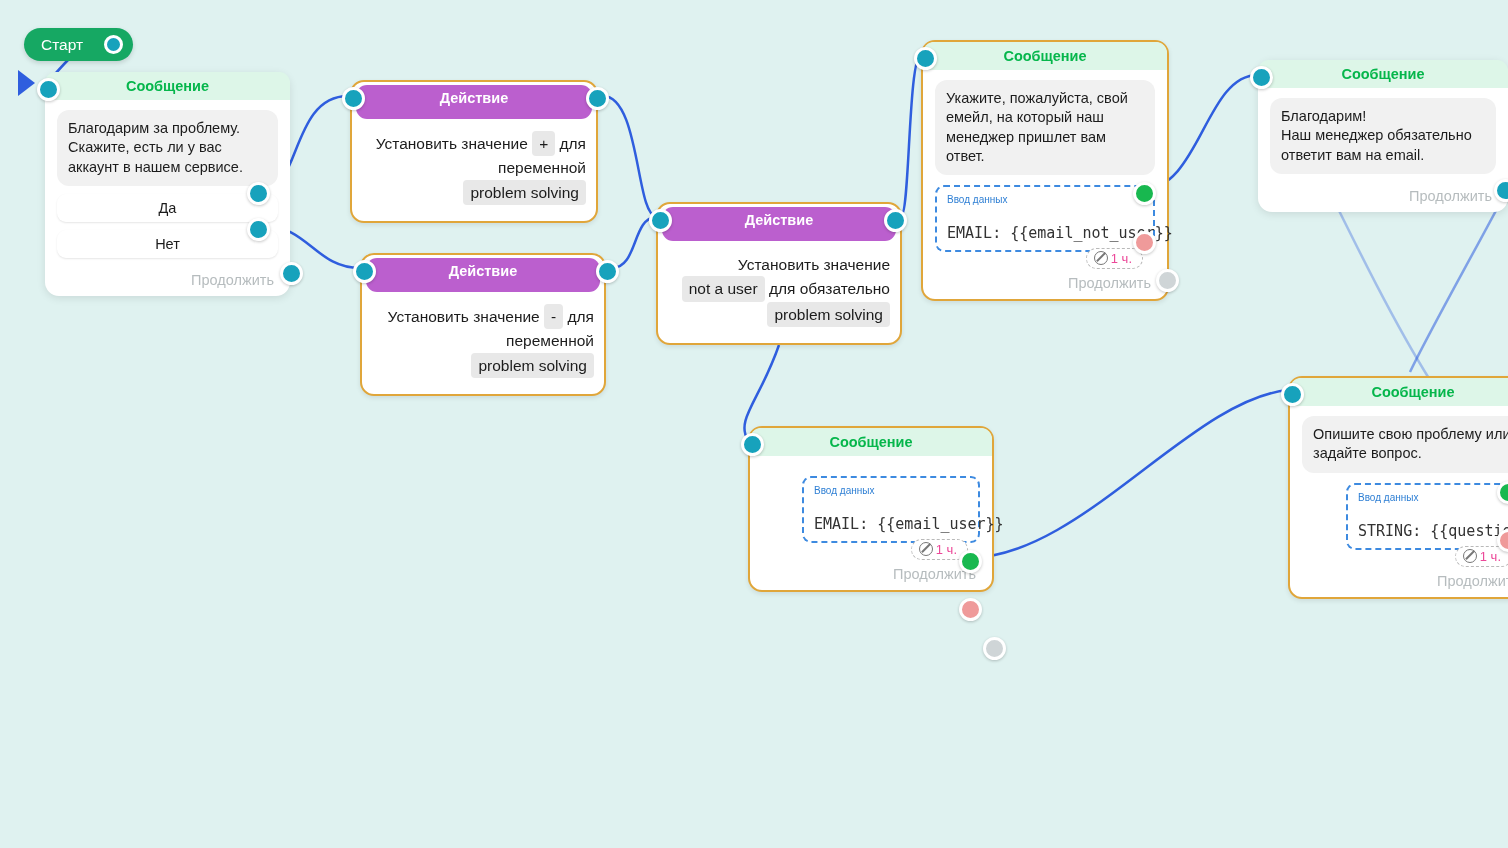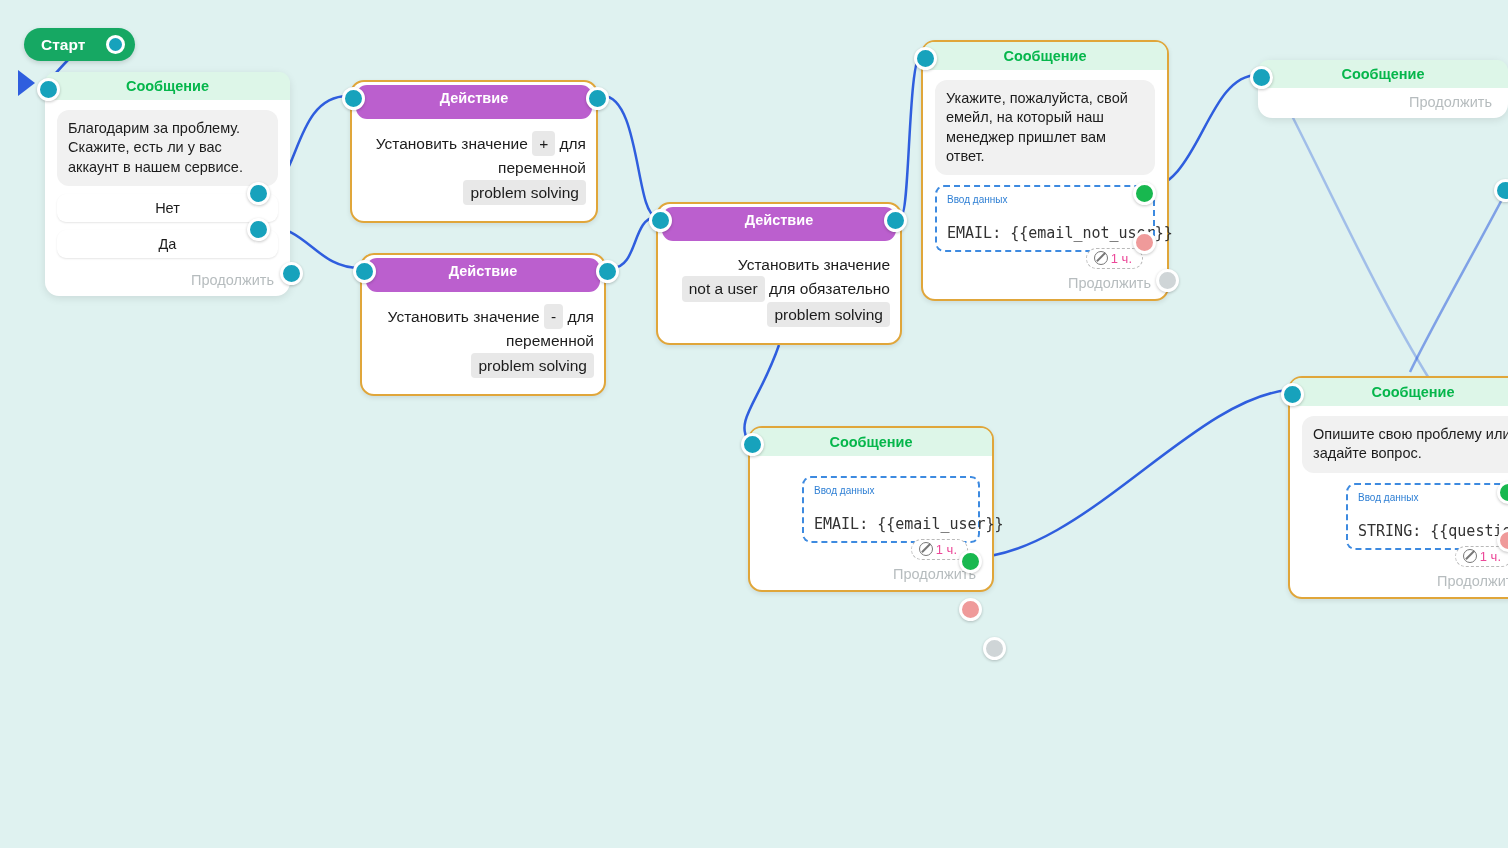--- a/index.html
+++ b/index.html
@@ -162,21 +162,21 @@
   .port.grey { background: #cfd5d7; }
   .start-pill {
     position: absolute;
     z-index: 4;
     background: #16a863;
     border-radius: 17px;
     height: 33px;
     padding: 0 10px 0 17px;
     color: #fff;
     font-size: 15.5px;
-    font-weight: bold;
+    font-weight: normal;
     line-height: 33px;
     box-shadow: 0 2px 5px rgba(0,0,0,0.15);
     display: flex;
     align-items: center;
     gap: 21px;
   }
   .start-dot {
     width: 13px; height: 13px;
     border-radius: 50%;
     background: #17a2bc;
@@ -229,24 +229,24 @@
   </div>
 
   <div class="arrow-marker" style="left:18px; top:70px;"></div>
 
   <div class="node msg plain" style="left:45px; top:72px; width:245px;">
     <div class="node-header hdr-msg">Сообщение</div>
     <div class="node-body">
       <div class="bubble">Благодарим за проблему.
 Скажите, есть ли у вас аккаунт в нашем сервисе.</div>
       <div class="choice">
+        <span>Да</span>
+      </div>
+      <div class="choice">
         <span>Нет</span>
-      </div>
-      <div class="choice">
-        <span>Да</span>
       </div>
     </div>
     <div class="footer">Продолжить</div>
   </div>
   <div class="port" style="left:37px; top:78px;"></div>
   <div class="port" style="left:247px; top:182px;"></div>
   <div class="port" style="left:247px; top:218px;"></div>
   <div class="port" style="left:280px; top:262px;"></div>
 
   <div class="node" style="left:350px; top:80px; width:248px;">
@@ -301,20 +301,24 @@
     </div>
     <div class="footer">Продолжить</div>
   </div>
   <div class="port" style="left:914px; top:47px;"></div>
   <div class="port green" style="left:1133px; top:182px;"></div>
   <div class="port red" style="left:1133px; top:231px;"></div>
   <div class="port grey" style="left:1156px; top:269px;"></div>
 
   <div class="node msg plain" style="left:1258px; top:60px; width:250px;">
     <div class="node-header hdr-msg">Сообщение</div>
+    <div class="node-body">
+      <div class="bubble">Благодарим!
+Наш менеджер обязательно ответит вам на email.</div>
+    </div>
     <div class="footer">Продолжить</div>
   </div>
   <div class="port" style="left:1250px; top:66px;"></div>
   <div class="port" style="left:1494px; top:179px;"></div>
 
   <div class="node msg" style="left:748px; top:426px; width:246px;">
     <div class="node-header hdr-msg">Сообщение</div>
     <div class="node-body">
       <div class="input-box" style="margin-left:40px;">
         <div class="input-title">Ввод данных</div>

